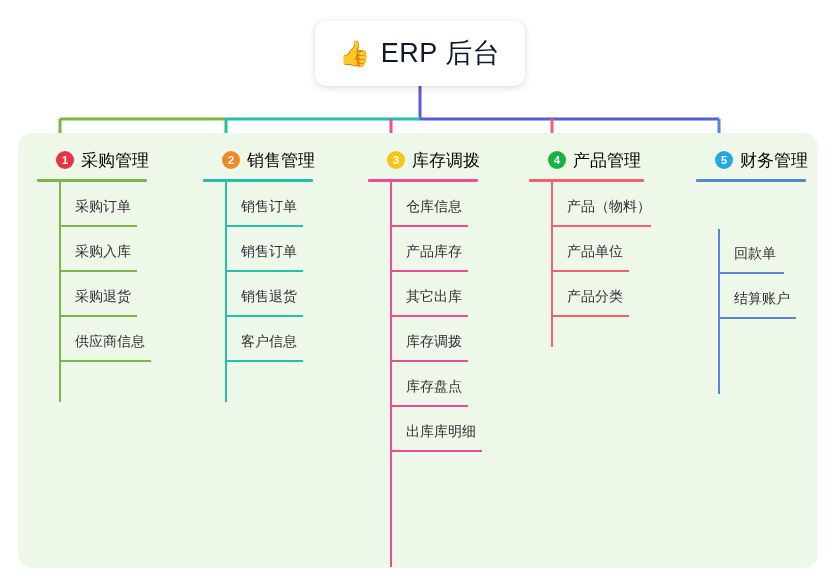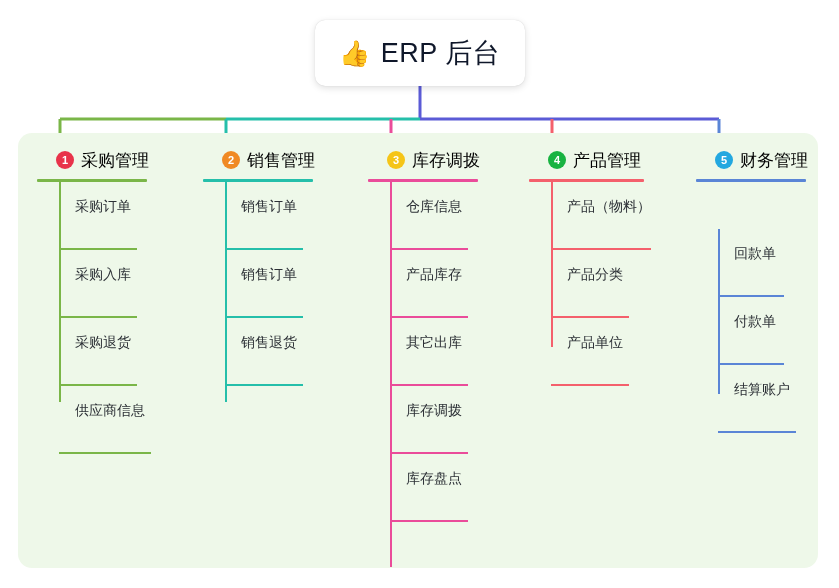--- a/index.html
+++ b/index.html
@@ -108,21 +108,21 @@
     position: relative;
   }
   .spine {
     position: absolute;
     left: 22px;
     top: 0;
     width: 2px;
   }
   .item {
     position: relative;
-    height: 68px;
+    height: 45px;
   }
   .item-label {
     position: absolute;
     left: 38px;
     top: 16px;
     font-size: 14px;
     color: #2c3036;
     white-space: nowrap;
   }
   .item-underline {
@@ -196,20 +196,24 @@
             <div class="item-underline" style="width: 78px; background: rgb(37, 191, 170);"></div>
           </div>
           <div class="item">
             <span class="item-label">销售订单</span>
             <div class="item-underline" style="width: 78px; background: rgb(37, 191, 170);"></div>
           </div>
           <div class="item">
             <span class="item-label">销售退货</span>
             <div class="item-underline" style="width: 78px; background: rgb(37, 191, 170);"></div>
           </div>
+          <div class="item">
+            <span class="item-label">客户信息</span>
+            <div class="item-underline" style="width: 78px; background: rgb(37, 191, 170);"></div>
+          </div>
         </div>
       </div>
       <div class="column" style="left: 368px; top: 147px;">
         <div class="col-header">
           <span class="badge" style="background: rgb(245, 197, 24);">3</span>
           <span class="col-title">库存调拨</span>
         </div>
         <div class="col-headline" style="width: 110px; background: rgb(234, 76, 154);"></div>
         <div class="col-body" style="height: 385px;">
           <div class="spine" style="height: 385px; background: rgb(234, 76, 154);"></div>
@@ -226,61 +230,61 @@
             <div class="item-underline" style="width: 78px; background: rgb(234, 76, 154);"></div>
           </div>
           <div class="item">
             <span class="item-label">库存调拨</span>
             <div class="item-underline" style="width: 78px; background: rgb(234, 76, 154);"></div>
           </div>
           <div class="item">
             <span class="item-label">库存盘点</span>
             <div class="item-underline" style="width: 78px; background: rgb(234, 76, 154);"></div>
           </div>
+          <div class="item">
+            <span class="item-label">出库库明细</span>
+            <div class="item-underline" style="width: 92px; background: rgb(234, 76, 154);"></div>
+          </div>
         </div>
       </div>
       <div class="column" style="left: 529px; top: 147px;">
         <div class="col-header">
           <span class="badge" style="background: rgb(24, 179, 65);">4</span>
           <span class="col-title">产品管理</span>
         </div>
         <div class="col-headline" style="width: 115px; background: rgb(244, 96, 108);"></div>
         <div class="col-body" style="height: 165px;">
           <div class="spine" style="height: 165px; background: rgb(244, 96, 108);"></div>
           <div class="item">
             <span class="item-label">产品（物料）</span>
             <div class="item-underline" style="width: 100px; background: rgb(244, 96, 108);"></div>
           </div>
           <div class="item">
+            <span class="item-label">产品单位</span>
+            <div class="item-underline" style="width: 78px; background: rgb(244, 96, 108);"></div>
+          </div>
+          <div class="item">
             <span class="item-label">产品分类</span>
-            <div class="item-underline" style="width: 78px; background: rgb(244, 96, 108);"></div>
-          </div>
-          <div class="item">
-            <span class="item-label">产品单位</span>
             <div class="item-underline" style="width: 78px; background: rgb(244, 96, 108);"></div>
           </div>
         </div>
       </div>
       <div class="column" style="left: 696px; top: 147px;">
         <div class="col-header">
           <span class="badge" style="background: rgb(35, 168, 224);">5</span>
           <span class="col-title">财务管理</span>
         </div>
         <div class="col-headline" style="width: 110px; background: rgb(90, 133, 214);"></div>
         <div class="col-body" style="height: 165px; margin-top: 47px;">
           <div class="spine" style="height: 165px; background: rgb(90, 133, 214);"></div>
           <div class="item">
             <span class="item-label">回款单</span>
             <div class="item-underline" style="width: 66px; background: rgb(90, 133, 214);"></div>
           </div>
           <div class="item">
-            <span class="item-label">付款单</span>
-            <div class="item-underline" style="width: 66px; background: rgb(90, 133, 214);"></div>
-          </div>
-          <div class="item">
             <span class="item-label">结算账户</span>
             <div class="item-underline" style="width: 78px; background: rgb(90, 133, 214);"></div>
           </div>
         </div>
       </div>
     </div>
 
 </div>
 
 </body></html>

